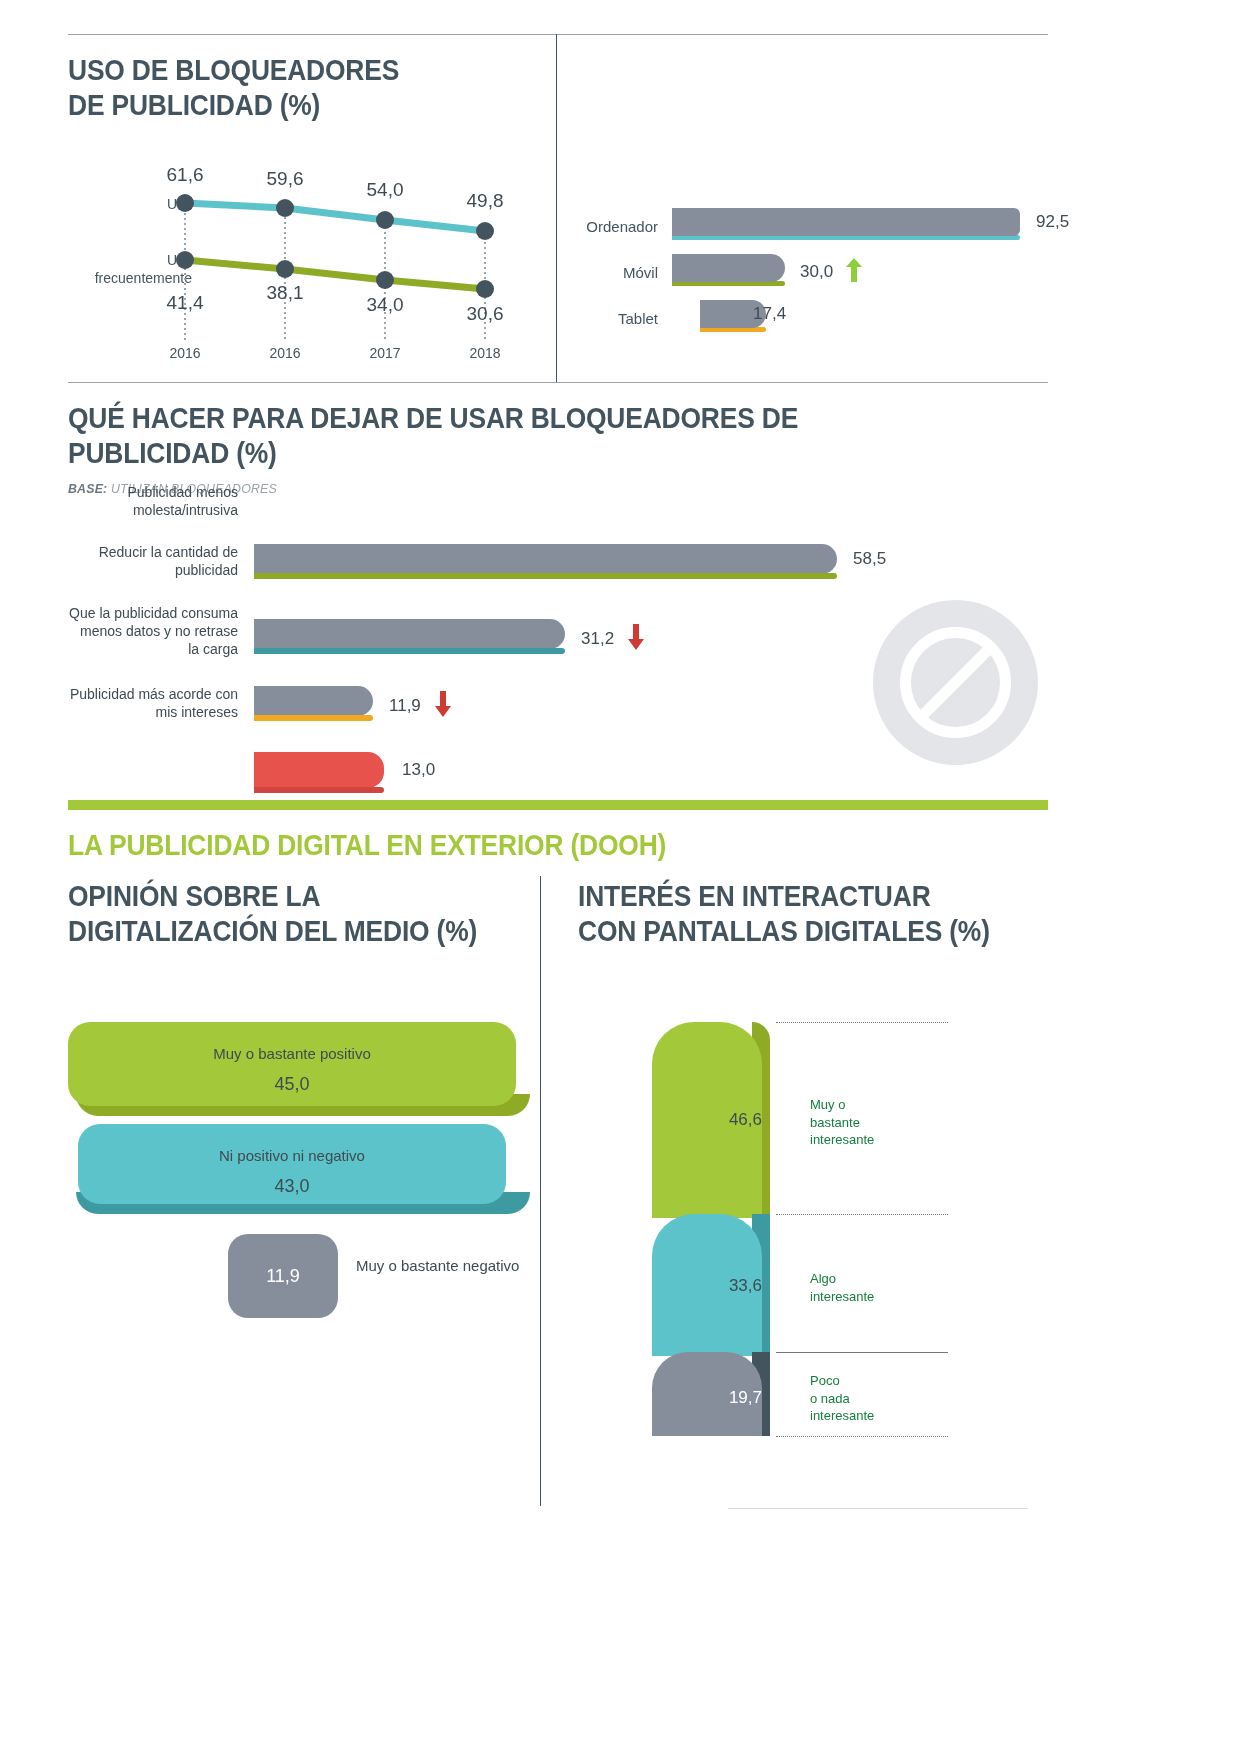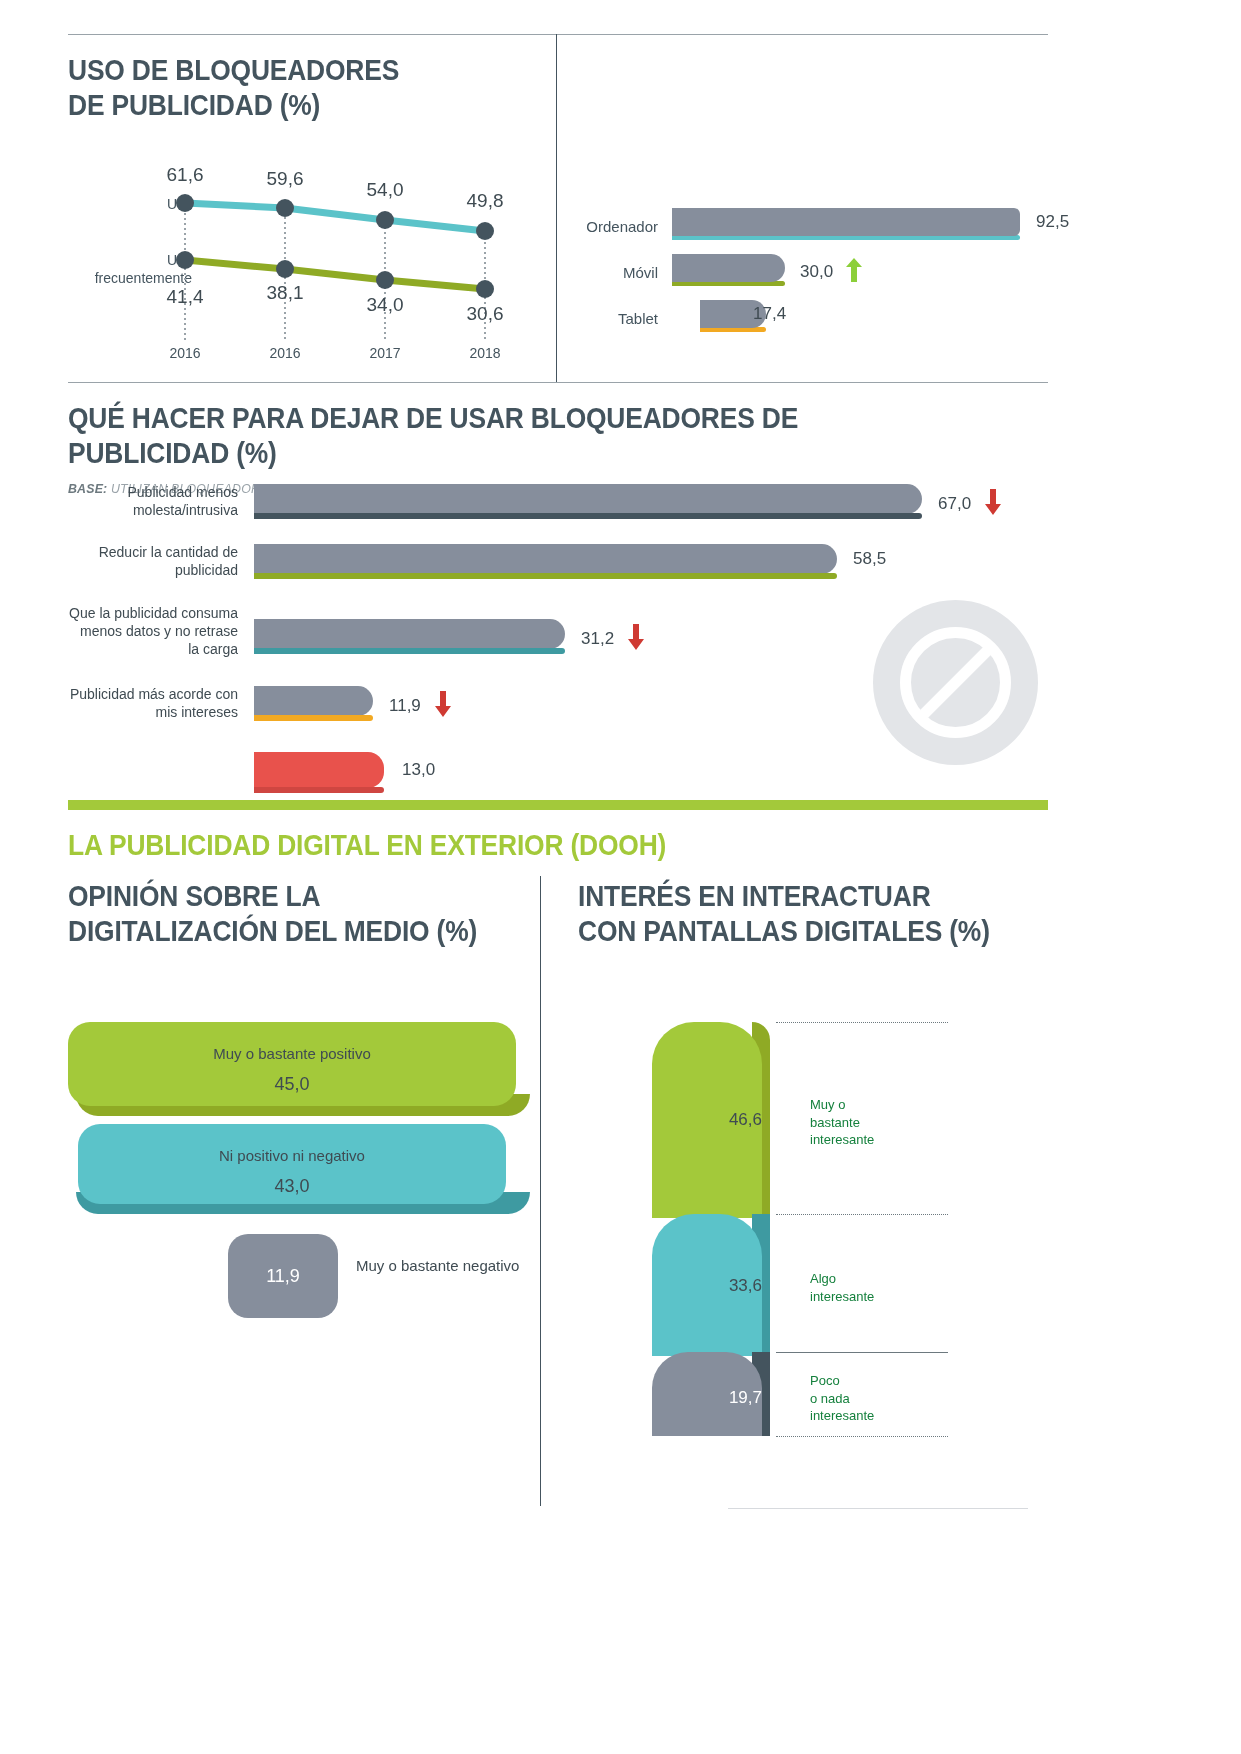--- a/index.html
+++ b/index.html
@@ -316,21 +316,21 @@
       <circle cx="175" cy="99" r="9" fill="#44545e"></circle>
       <circle cx="275" cy="110" r="9" fill="#44545e"></circle>
       <circle cx="375" cy="119" r="9" fill="#44545e"></circle>
     </svg>
 
     <div class="lc-val" style="left:75px; top:-6px;">61,6</div>
     <div class="lc-val" style="left:175px; top:-2px;">59,6</div>
     <div class="lc-val" style="left:275px; top:9px;">54,0</div>
     <div class="lc-val" style="left:375px; top:20px;">49,8</div>
 
-    <div class="lc-val" style="left:75px; top:116px;text-align:center;">41,4</div>
+    <div class="lc-val" style="left:75px; top:122px;text-align:center;">41,4</div>
     <div class="lc-val" style="left:175px; top:112px;">38,1</div>
     <div class="lc-val" style="left:275px; top:124px;">34,0</div>
     <div class="lc-val" style="left:375px; top:133px;">30,6</div>
 
     <div class="lc-year" style="left:75px; top:175px;">2016</div>
     <div class="lc-year" style="left:175px; top:175px;">2016</div>
     <div class="lc-year" style="left:275px; top:175px;">2017</div>
     <div class="lc-year" style="left:375px; top:175px;">2018</div>
   </div>
 
@@ -386,32 +386,20 @@
       <circle cx="82.5" cy="82.5" r="82.5" fill="#e3e5e8"></circle>
       <circle cx="82.5" cy="82.5" r="50" fill="none" stroke="#ffffff" stroke-width="11"></circle>
       <line x1="47" y1="118" x2="118" y2="47" stroke="#ffffff" stroke-width="11"></line>
     </svg>
   </div>
 
   <div class="qh-chart">
 
     <div class="qh-row" style="height:60px;">
       <div class="qh-label" style="top:2px;">Publicidad menos molesta/intrusiva</div>
-      <div class="qh-bar-wrap" style="top:2px; width:668px;">
-        <div class="qh-bar" style="width:668px;"></div>
-        <div class="qh-under" style="width:668px; background:#44545e;"></div>
-        <div class="qh-val" style="left:684px;">
-          <span>67,0</span>
-          <span class="dn-arrow">
-            <svg width="16" height="26" viewBox="0 0 16 26">
-                <polygon points="5,0 11,0 11,15 16,15 8,26 0,15 5,15" fill="#cf3a33"></polygon>
-              </svg>
-          </span>
-        </div>
-      </div>
     </div>
 
     <div class="qh-row" style="height:63px;">
       <div class="qh-label" style="top:2px;">Reducir la cantidad de publicidad</div>
       <div class="qh-bar-wrap" style="top:2px; width:583px;">
         <div class="qh-bar" style="width:583px;"></div>
         <div class="qh-under" style="width:583px; background:#8faa25;"></div>
         <div class="qh-val" style="left:599px;">58,5</div>
       </div>
     </div>

